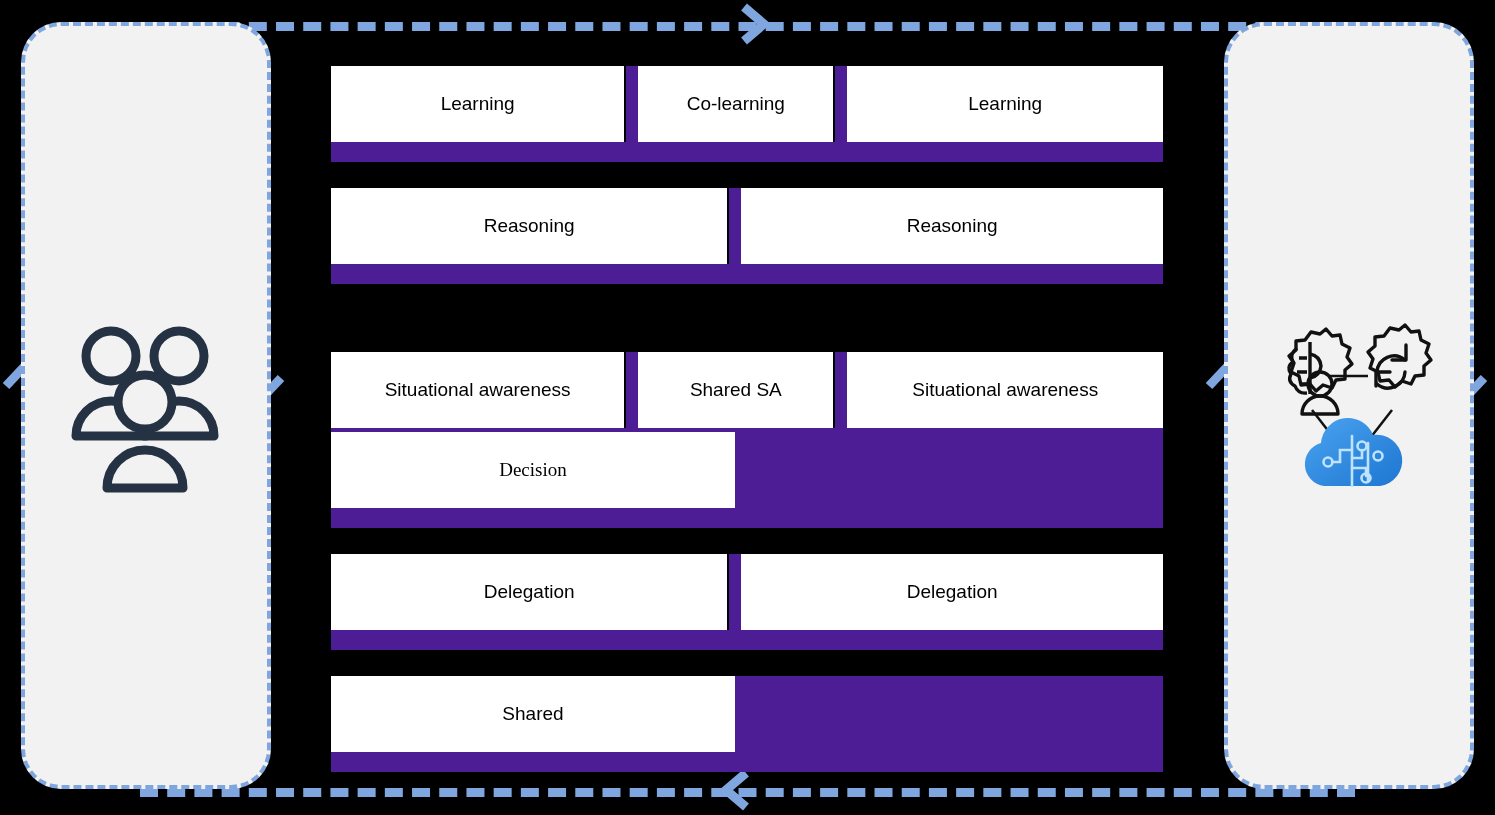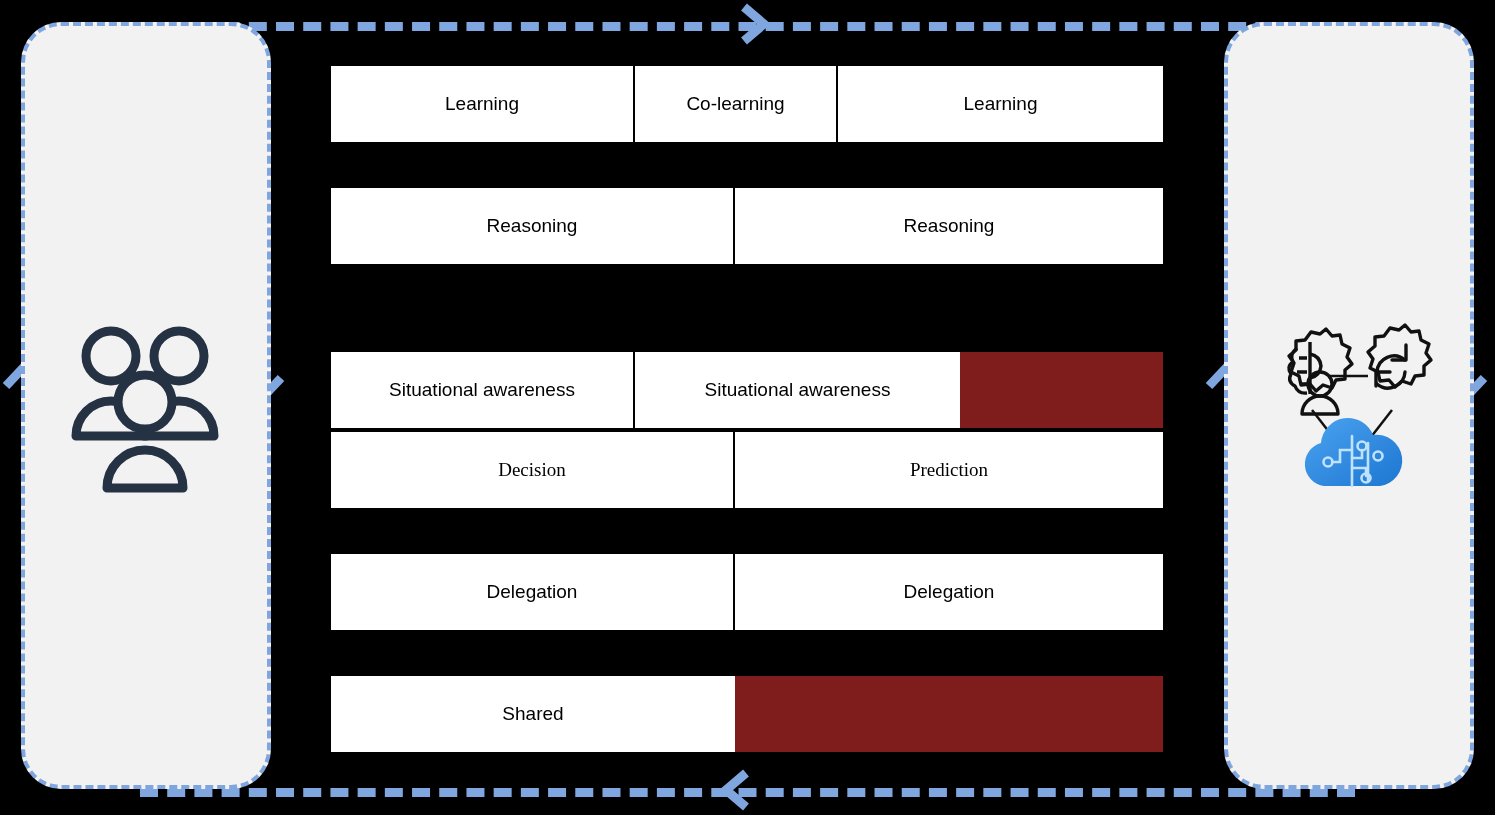--- a/index.html
+++ b/index.html
@@ -35,42 +35,43 @@
   }
 
   
   #matrix {
     position: absolute;
     left: 331px; top: 66px;
     width: 832px; height: 686px;
   }
   .row {
     position: absolute;
-    left: 0; width: 832px; height: 76px;
+    left: 0; width: 832px; height: 96px;
     display: flex;
-    background: #7f1d1d;
+    background: #4c1d95;
+    gap: 12px;
   }
   .cell {
     background: #FFFFFF;
     color: #000000;
     font-size: 19px;
     line-height: 1.2;
     display: flex;
     align-items: center;
     justify-content: center;
     text-align: center;
     height: 76px;
     border-right: 2px solid #000000;
     overflow: hidden;
     white-space: nowrap;
   }
   .cell:last-child { border-right: none; }
 
   .row-r0 { top: 0px; }
-  .row-r1 { top: 122px; border-radius: 20px; }
+  .row-r1 { top: 122px; }
   .row-r2 { top: 244px; margin-top: 42px; }
   .row-r3 { top: 366px; font-family: Liberation Serif, serif; }
   .row-r4 { top: 488px; }
   .row-r5 { top: 610px; }
 
   
   .w-a { width: 304px; }
   .w-b { width: 203px; }
   .w-c { width: 325px; }
   .w-d { width: 404px; }
@@ -219,25 +220,25 @@
         <div class="cell w-a">Learning</div>
         <div class="cell w-b">Co-learning</div>
         <div class="cell w-c">Learning</div>
       </div>
       <div class="row row-r1">
         <div class="cell w-d">Reasoning</div>
         <div class="cell w-e">Reasoning</div>
       </div>
       <div class="row row-r2">
         <div class="cell w-a">Situational awareness</div>
+        <div class="cell w-b">Shared SA</div>
         <div class="cell w-c">Situational awareness</div>
       </div>
       <div class="row row-r3">
         <div class="cell w-d">Decision</div>
-        <div class="cell w-e">Prediction</div>
       </div>
       <div class="row row-r4">
         <div class="cell w-d">Delegation</div>
         <div class="cell w-e">Delegation</div>
       </div>
       <div class="row row-r5">
         <div class="cell w-d">Shared</div>
       </div>
     </div>
 

